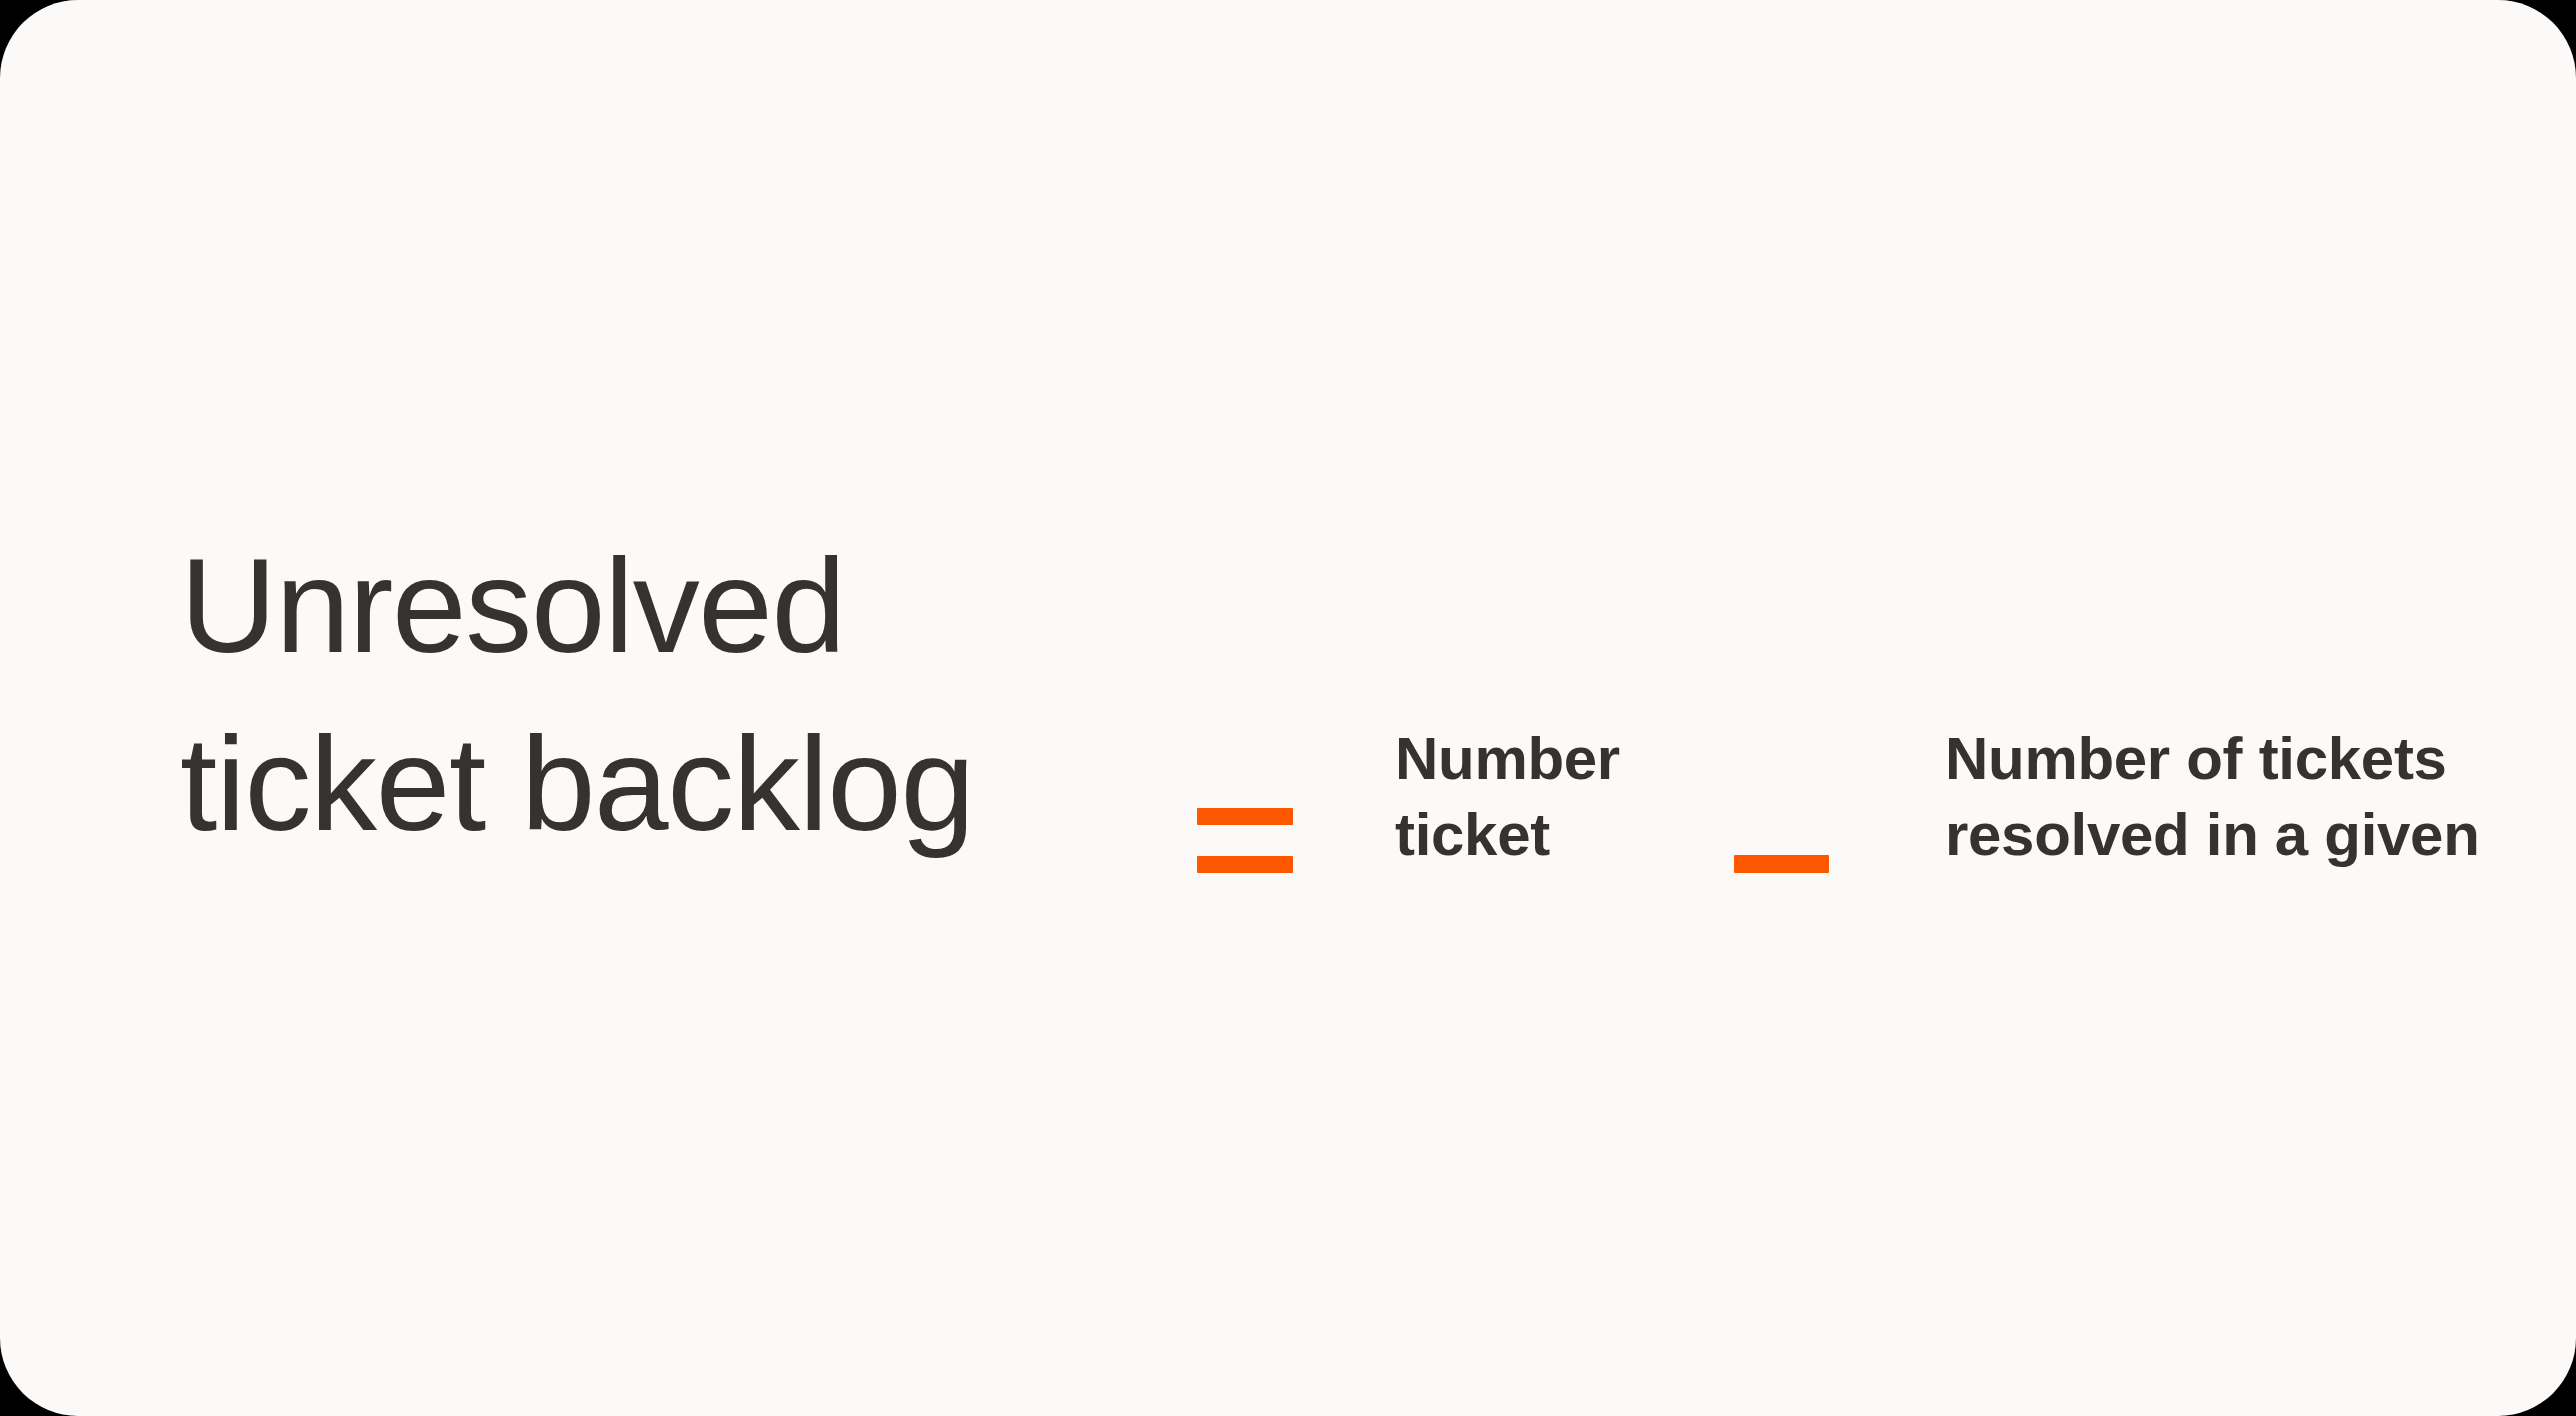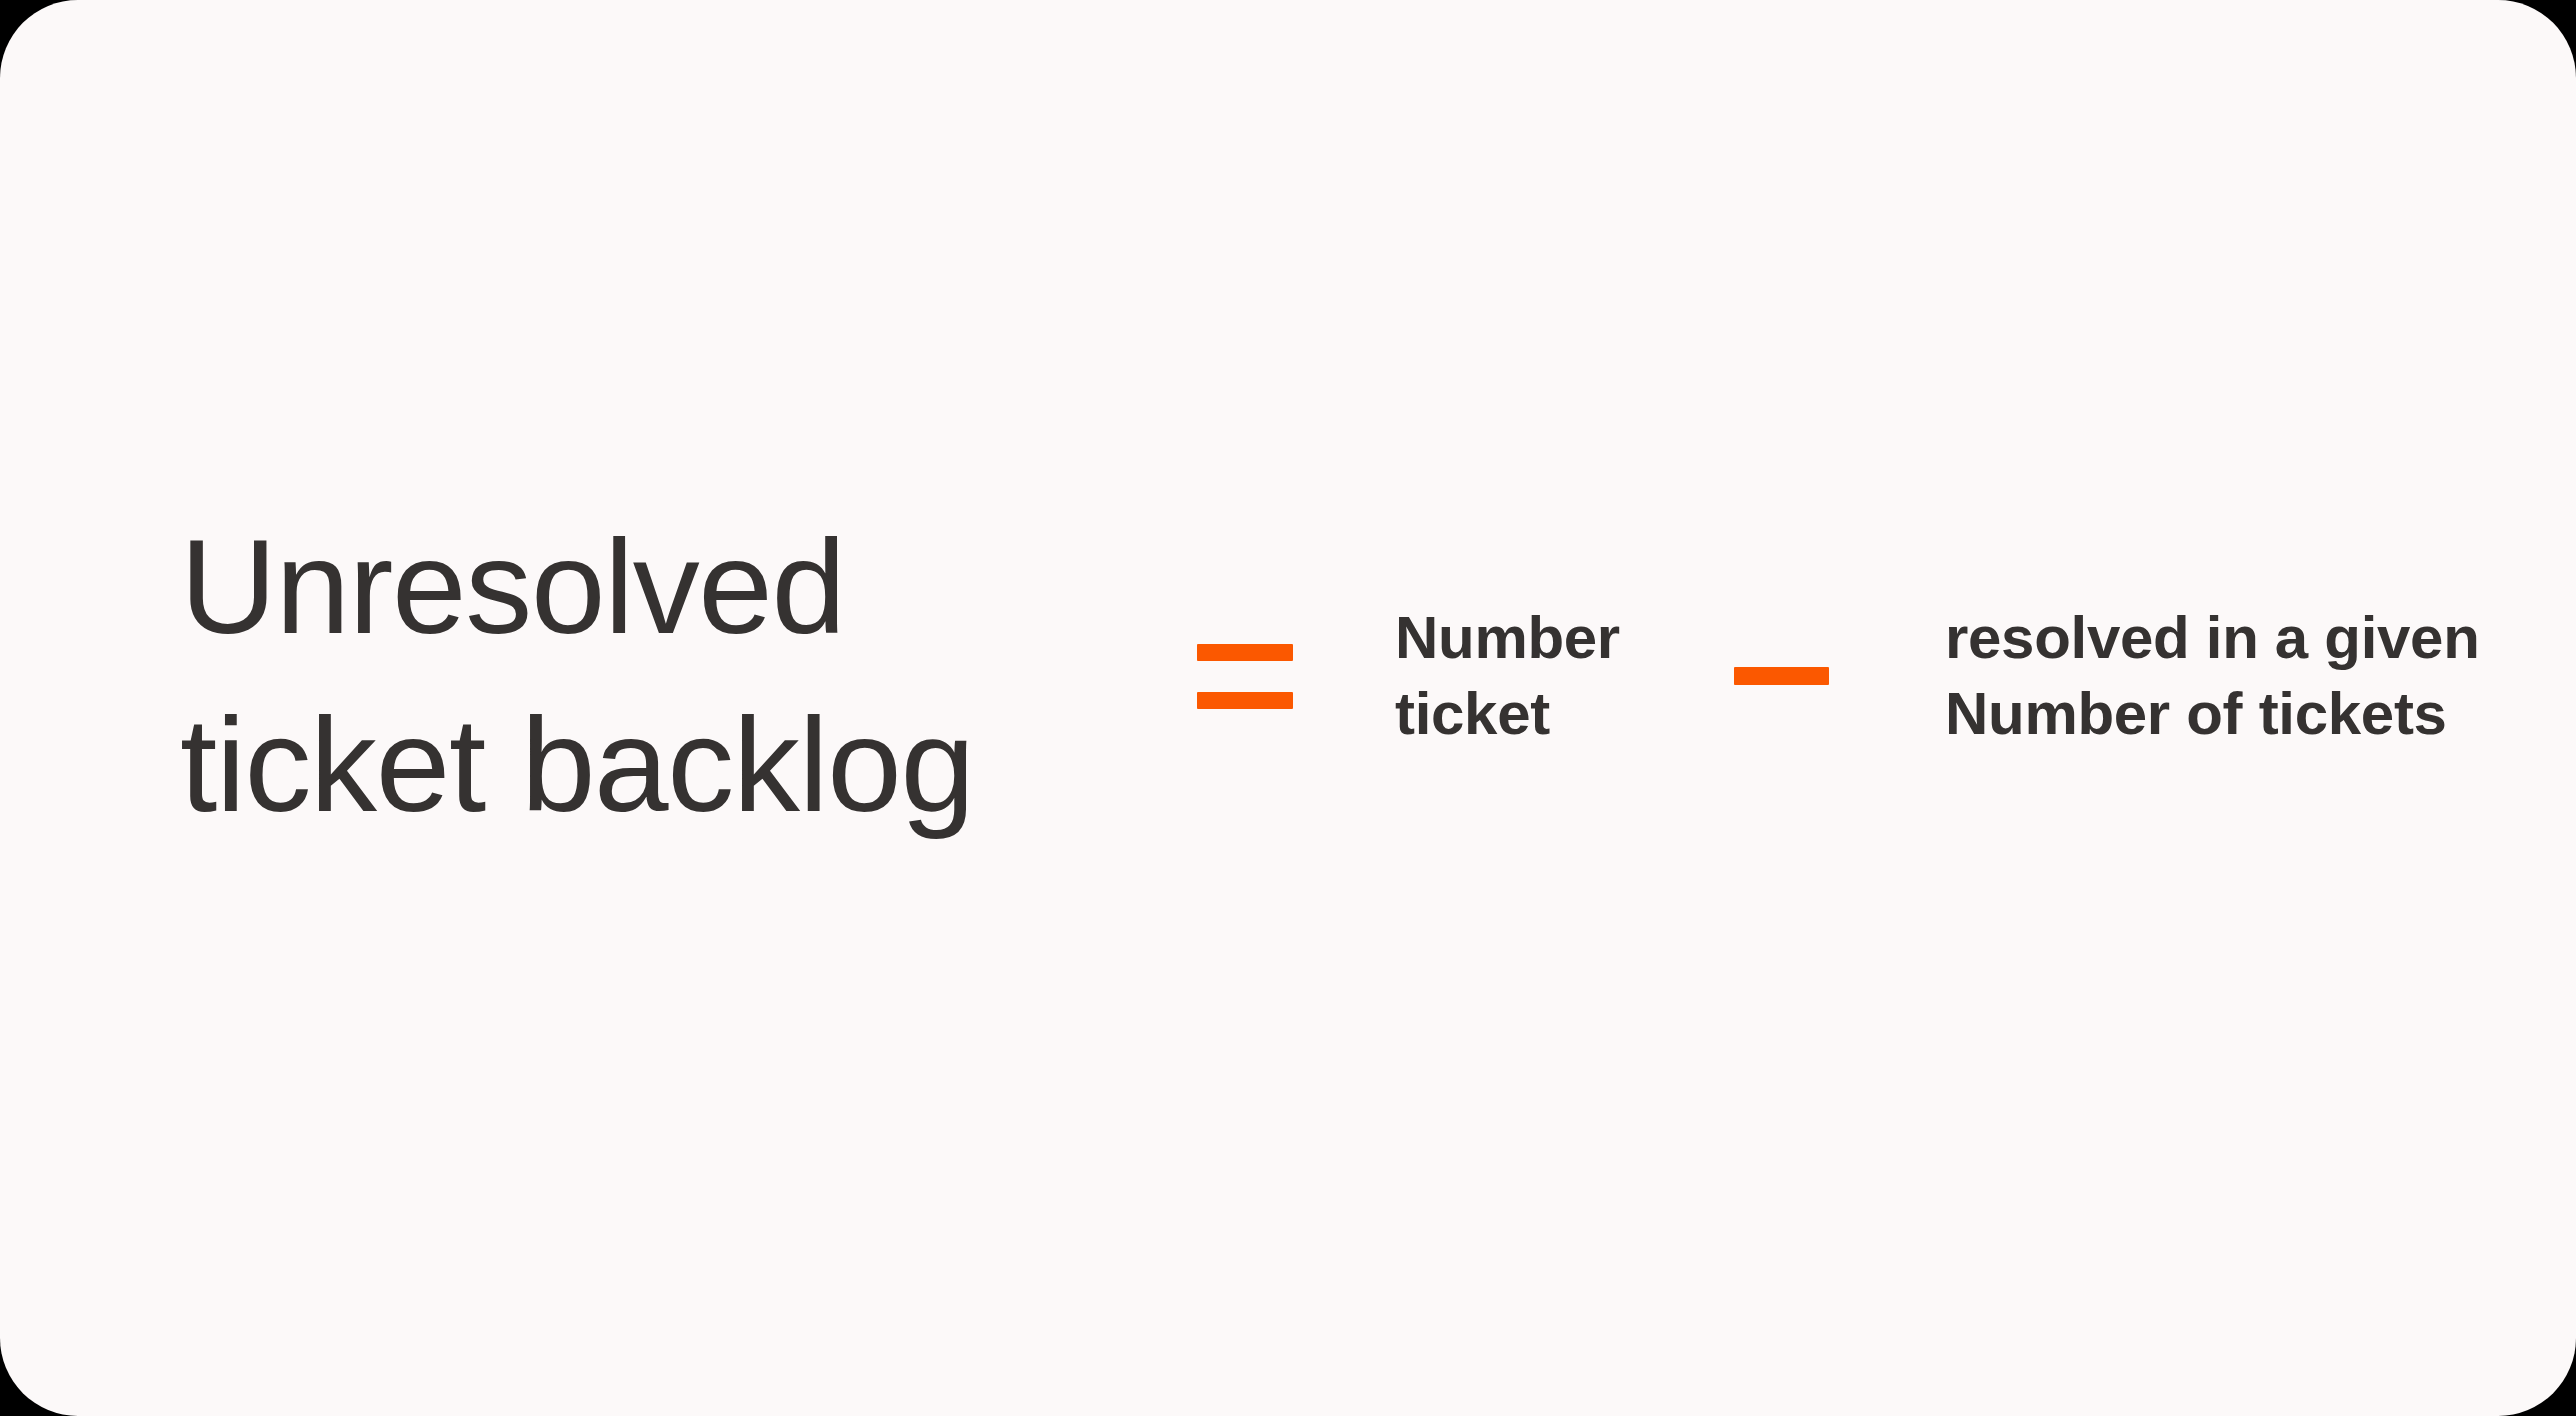--- a/index.html
+++ b/index.html
@@ -15,24 +15,24 @@
     background: #FCF9F9;
     border-radius: 78px;
     overflow: hidden;
     font-family: "Liberation Sans", sans-serif;
     box-sizing: border-box;
   }
 
   .formula-row {
     position: absolute;
     left: 180px;
-    top: 498px;
+    top: 517px;
     display: flex;
     flex-direction: row;
-    align-items: center;
+    align-items: flex-end;
     width: 2248px;
   }
 
   
   .metric-name {
     flex: 0 0 auto;
     width: 972px;
     color: #353231;
     font-size: 134px;
     line-height: 178px;
@@ -114,19 +114,19 @@
     <div class="term term-open-tickets">
       <span class="line">Number</span>
       <span class="line">ticket</span>
     </div>
 
     <div class="op-minus">
       <div class="bar"></div>
     </div>
 
     <div class="term term-resolved">
+      <span class="line">Number of tickets</span>
       <span class="line">resolved in a given</span>
-      <span class="line">Number of tickets</span>
     </div>
 
   </div>
 </div>
 
 
 </body></html>

